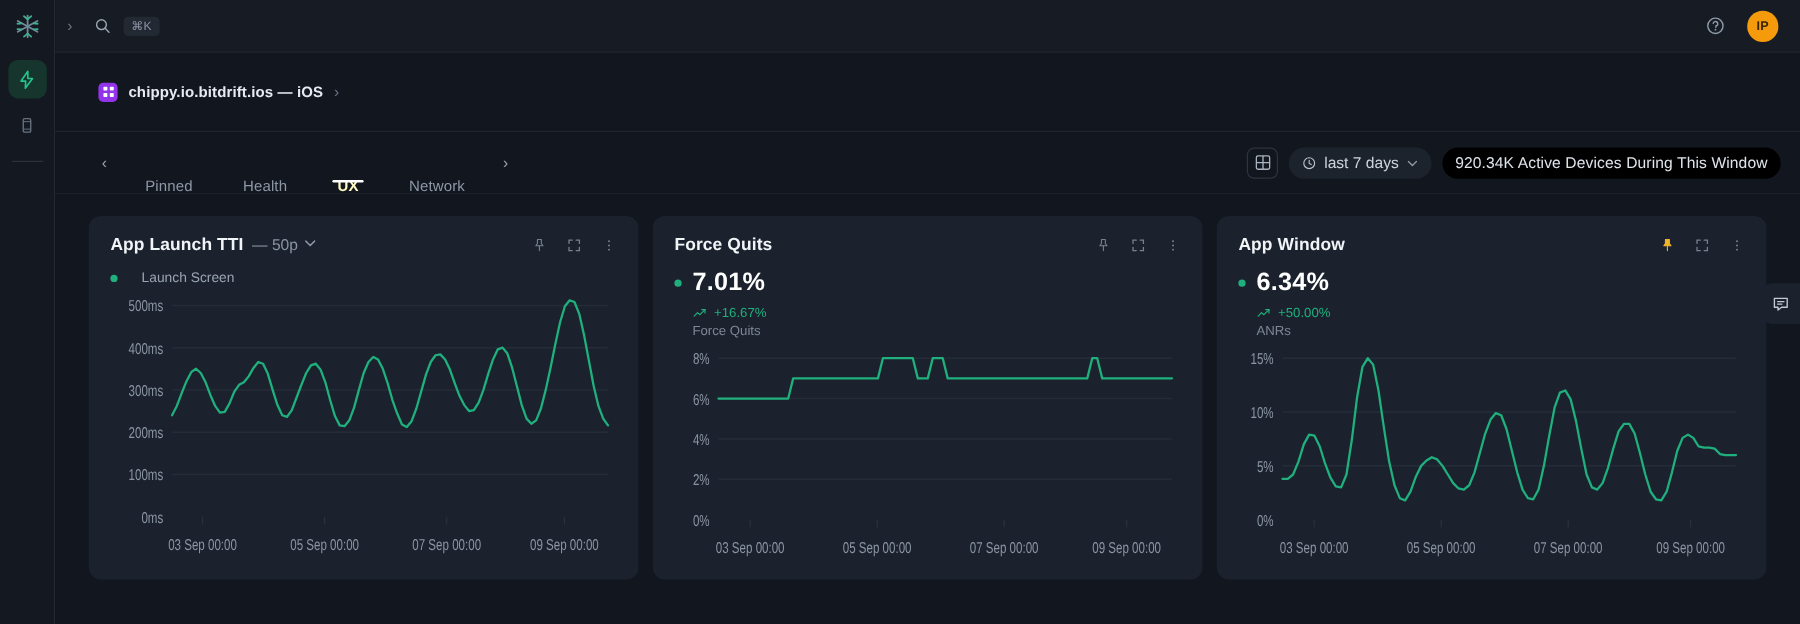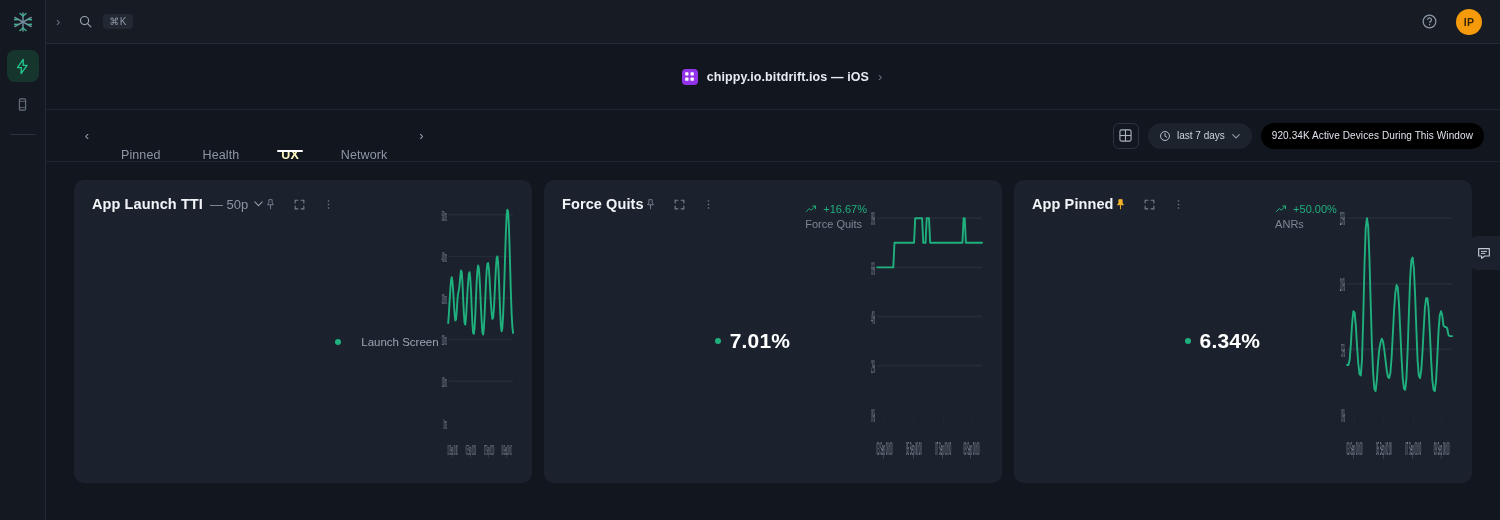--- a/index.html
+++ b/index.html
@@ -50,21 +50,20 @@
     width: 26px; height: 26px; border-radius: 50%; background: #f59b0b;
     display: flex; align-items: center; justify-content: center;
     color: #3a2500; font-size: 10.5px; font-weight: bold; letter-spacing: .3px;
   }
 
   
   .crumbbar {
     height: 66px; background: #12161e; border-bottom: 1px solid #1e242e;
     display: flex; align-items: center; padding: 0 18px 0 36px;
     flex: 0 0 66px;
-    justify-content: center;
   }
   .crumb { display: flex; align-items: center; gap: 9px; }
   .crumb-icon {
     width: 16px; height: 16px; border-radius: 4px; background: #9333ea;
     display: flex; align-items: center; justify-content: center;
   }
   .crumb-label { color: #e7ebf1; font-size: 12.5px; font-weight: bold; letter-spacing: .1px; }
 
   
   .tabbar {
@@ -88,33 +87,33 @@
     bottom: 10px; width: 26px; height: 2px; background: #ffffff; border-radius: 1px;
   }
   .tab-right { margin-left: auto; display: flex; align-items: center; gap: 9px; }
   .icon-box {
     width: 26px; height: 26px; border-radius: 6px; border: 1px solid #2c3440;
     display: flex; align-items: center; justify-content: center;
   }
   .pill {
     height: 26px; border-radius: 13px; background: #1d232d;
     display: flex; align-items: center; gap: 6px; padding: 0 11px;
-    color: #cdd4de; font-size: 10px;
+    color: #cdd4de; font-size: 13px;
   }
   .pill.plain { background: #000000; color: #dfe4eb; font-weight: normal; letter-spacing: .1px; }
 
   
   .grid {
     flex: 1; display: flex; gap: 12px; padding: 18px 28px 0 28px;
     align-items: flex-start; background: #12161e;
   }
   .card {
     flex: 1 1 0; min-width: 0; height: 303px; background: #1b222d;
     border-radius: 10px; padding: 16px 18px 10px 18px;
-    display: flex; flex-direction: row;
+    display: flex; flex-direction: column;
   }
   .card-head { display: flex; align-items: flex-start; }
   .card-title { color: #f2f5f8; font-size: 14.5px; font-weight: bold; letter-spacing: .1px; }
   .card-title-sub { color: #8a94a3; font-size: 13px; font-weight: normal; }
   .card-actions { margin-left: auto; display: flex; align-items: center; gap: 16px; padding-top: 2px; }
 
   .legend { display: flex; align-items: center; gap: 20px; margin-top: 14px; }
   .dot { width: 6px; height: 6px; border-radius: 50%; background: #1fb07d; flex: 0 0 6px; }
   .legend-label { color: #9aa4b2; font-size: 11.5px; }
 
@@ -374,21 +373,21 @@
               <text x="299.56" y="140" fill="#8b95a3" font-size="10.5" text-anchor="middle" font-family="&quot;Liberation Sans&quot;, sans-serif">07 Sep 00:00</text>
               <line x1="410.8" y1="118" x2="410.8" y2="123" stroke="#2b3340" stroke-width="1"></line>
               <text x="410.8" y="140" fill="#8b95a3" font-size="10.5" text-anchor="middle" font-family="&quot;Liberation Sans&quot;, sans-serif">09 Sep 00:00</text>
               <path d="M40.00 37.00 L44.53 37.00 L49.05 37.00 L53.58 37.00 L58.11 37.00 L62.64 37.00 L67.16 37.00 L71.69 37.00 L76.22 37.00 L80.75 37.00 L85.27 37.00 L89.80 37.00 L94.33 37.00 L98.86 37.00 L103.38 37.00 L107.91 23.50 L112.44 23.50 L116.97 23.50 L121.49 23.50 L126.02 23.50 L130.55 23.50 L135.08 23.50 L139.60 23.50 L144.13 23.50 L148.66 23.50 L153.19 23.50 L157.71 23.50 L162.24 23.50 L166.77 23.50 L171.30 23.50 L175.82 23.50 L180.35 23.50 L184.88 23.50 L189.41 10.00 L193.93 10.00 L198.46 10.00 L202.99 10.00 L207.52 10.00 L212.04 10.00 L216.57 10.00 L221.10 23.50 L225.63 23.50 L230.15 23.50 L234.68 10.00 L239.21 10.00 L243.74 10.00 L248.26 23.50 L252.79 23.50 L257.32 23.50 L261.85 23.50 L266.37 23.50 L270.90 23.50 L275.43 23.50 L279.96 23.50 L284.48 23.50 L289.01 23.50 L293.54 23.50 L298.07 23.50 L302.59 23.50 L307.12 23.50 L311.65 23.50 L316.18 23.50 L320.70 23.50 L325.23 23.50 L329.76 23.50 L334.29 23.50 L338.81 23.50 L343.34 23.50 L347.87 23.50 L352.40 23.50 L356.92 23.50 L361.45 23.50 L365.98 23.50 L370.51 23.50 L375.03 23.50 L379.56 10.00 L384.09 10.00 L388.62 23.50 L393.14 23.50 L397.67 23.50 L402.20 23.50 L406.73 23.50 L411.25 23.50 L415.78 23.50 L420.31 23.50 L424.84 23.50 L429.36 23.50 L433.89 23.50 L438.42 23.50 L442.95 23.50 L447.47 23.50 L452.00 23.50" fill="none" stroke="#1fb07d" stroke-width="1.9" stroke-linejoin="round" stroke-linecap="round" vector-effect="non-scaling-stroke"></path>
             </svg>
         </div>
       </div>
 
       <div class="card">
         <div class="card-head">
-          <span class="card-title">App Pinned</span>
+          <span class="card-title">App Window</span>
           <div class="card-actions">
             <svg width="13" height="13" viewBox="0 0 24 24">
               <path d="M9 3h6v6l2.5 3.5H6.5L9 9V3z" fill="#f0b429" stroke="#f0b429" stroke-width="1.7" stroke-linejoin="round"></path>
               <line x1="12" y1="12.5" x2="12" y2="20" stroke="#f0b429" stroke-width="1.7" stroke-linecap="round"></line>
             </svg>
             <svg width="13" height="13" viewBox="0 0 24 24">
               <g fill="none" stroke="#76818f" stroke-width="2" stroke-linecap="round">
                 <path d="M4 9V4h5"></path>
                   <path d="M20 9V4h-5"></path>
                   <path d="M4 15v5h5"></path>

